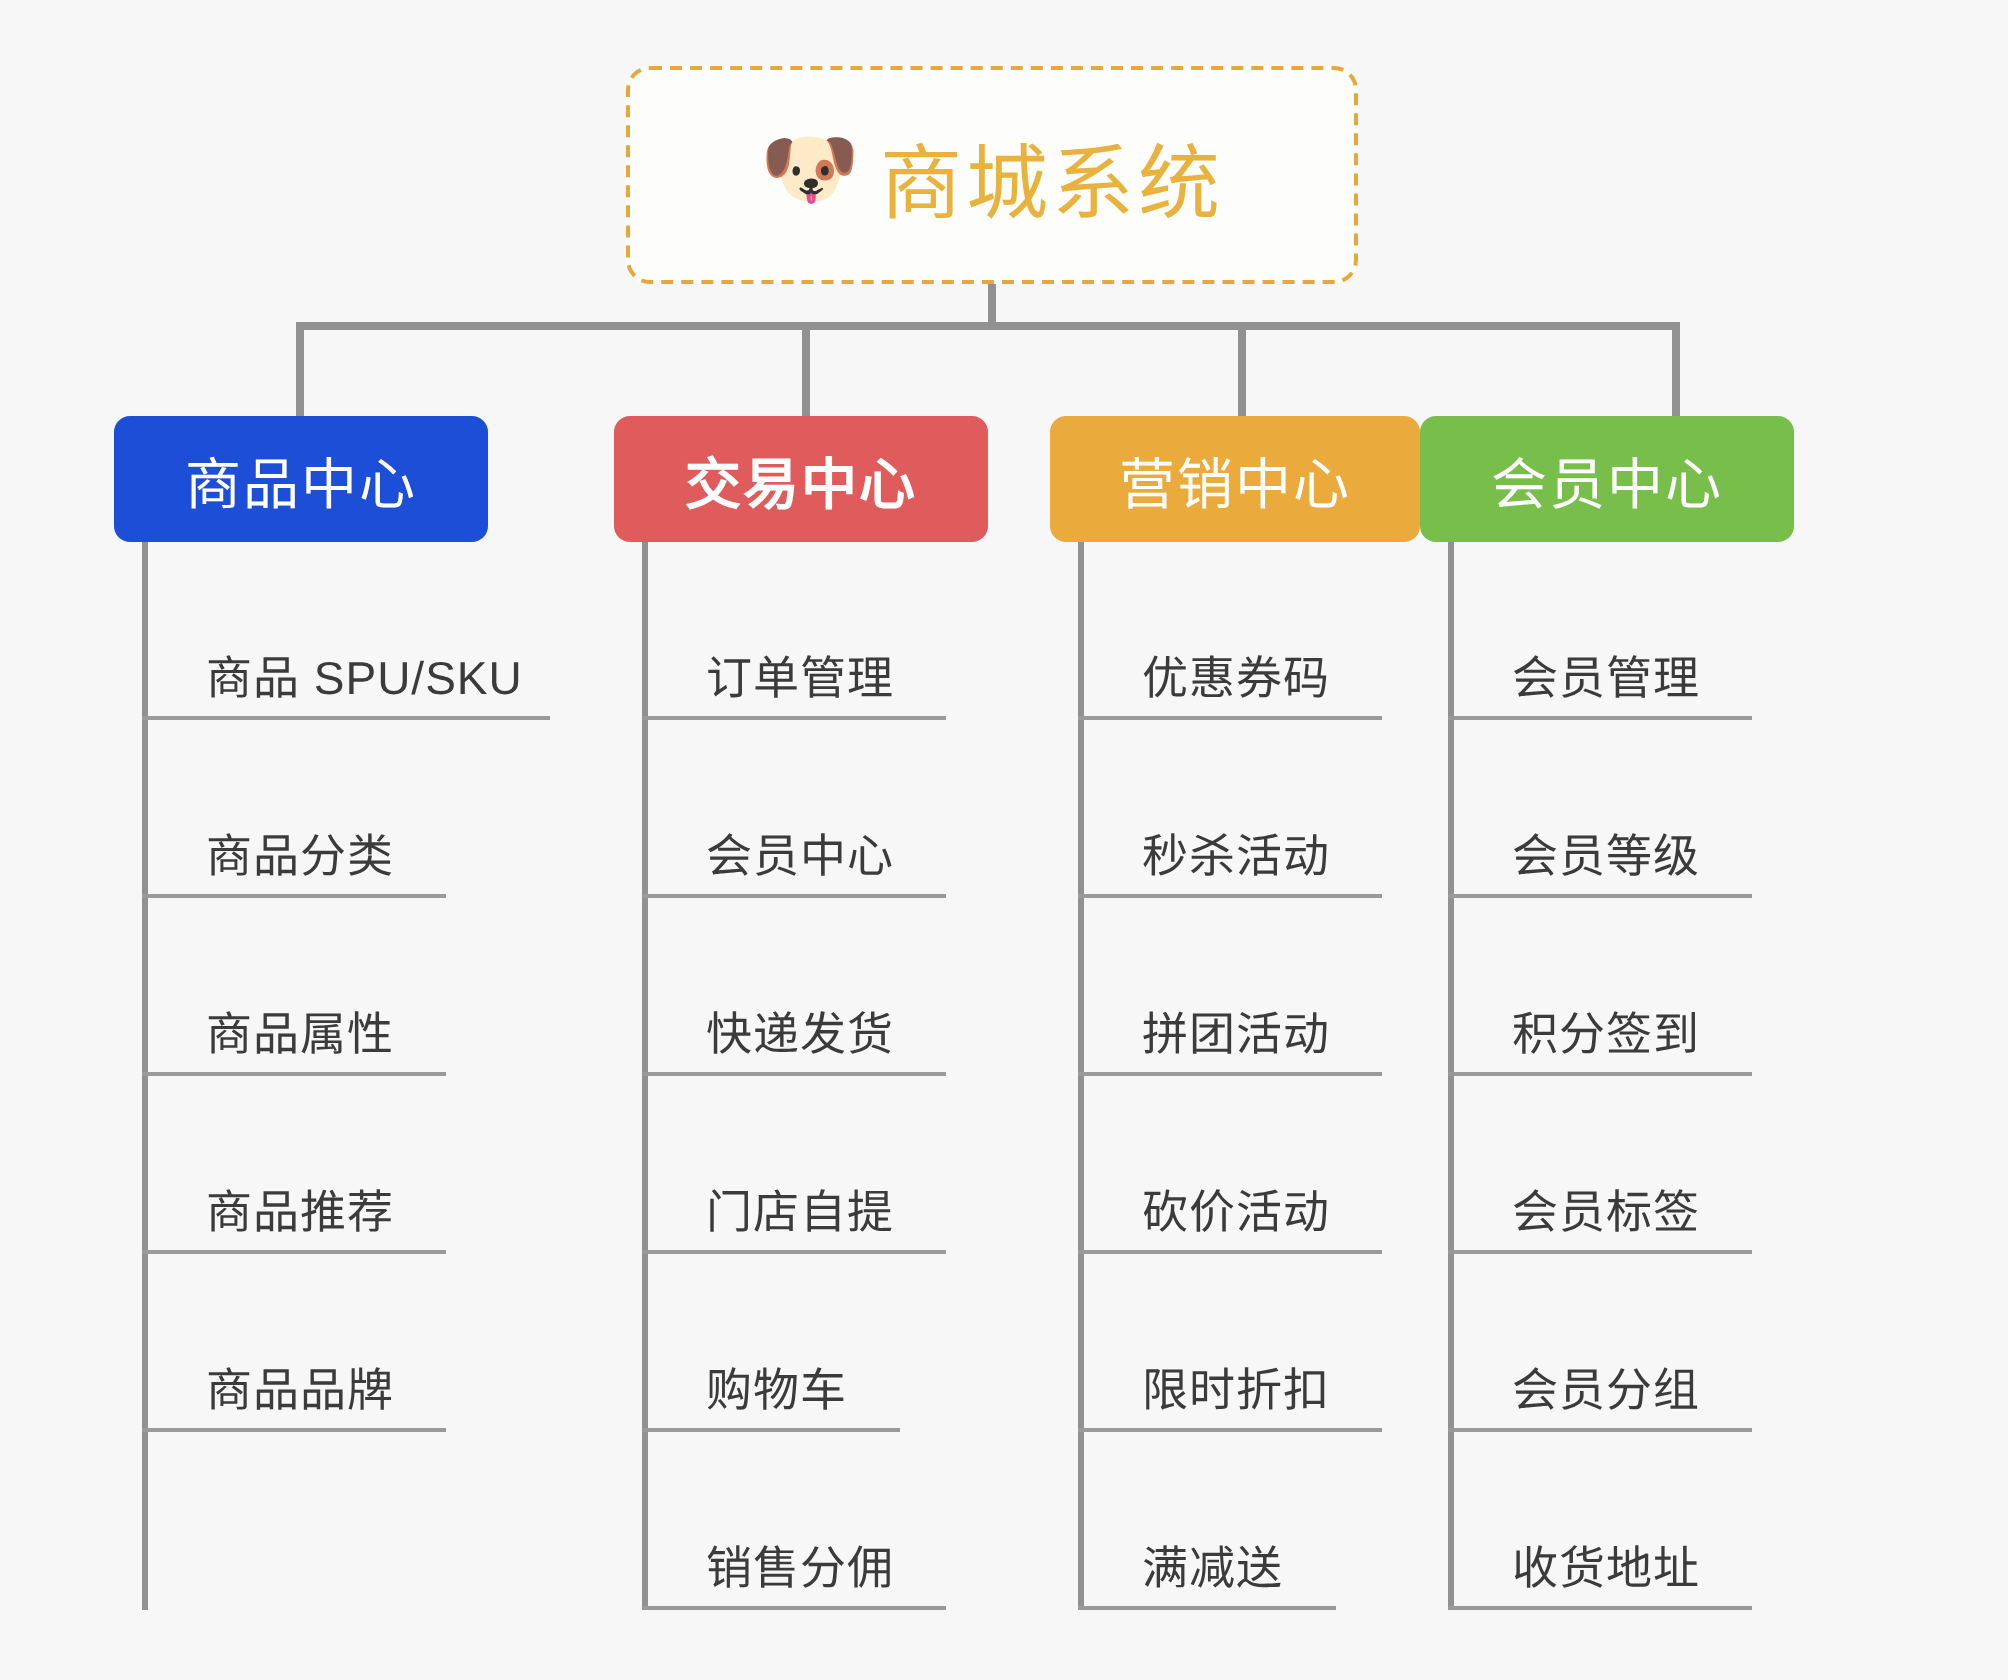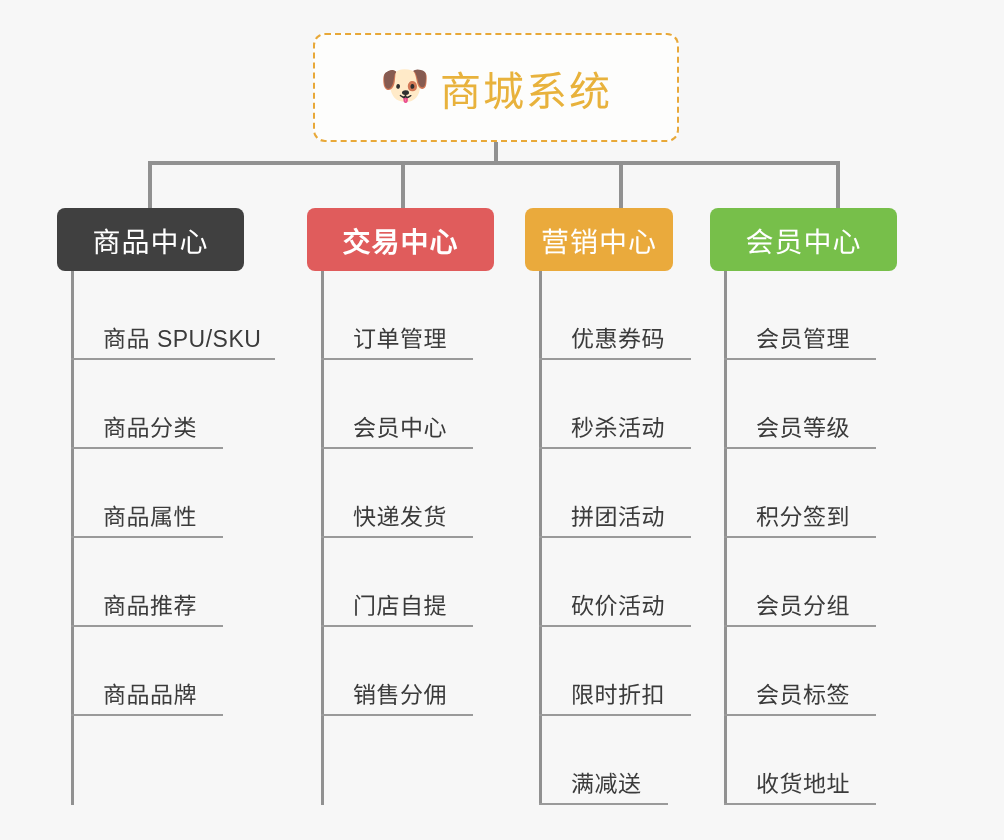--- a/index.html
+++ b/index.html
@@ -142,21 +142,21 @@
   <div class="root-node">
     <span class="root-emoji">🐶</span>
     <span class="root-title">商城系统</span>
   </div>
 
   <div class="conn conn-stem"></div>
   <div class="conn conn-bus"></div>
 
   <div id="branches-root">
       <div class="branch" style="left: 57px; width: 187px;">
-        <div class="branch-header" style="background: #404040; width: 187px;">商品中心</div>
+        <div class="branch-header" style="background: #1d4ed8; width: 187px;">商品中心</div>
         <div class="branch-body">
           <div class="spine" style="height: 534px;"></div>
           <div class="leaf">
             <span class="leaf-label">商品 SPU/SKU</span>
             <div class="leaf-rule" style="width: 204px;"></div>
           </div>
           <div class="leaf">
             <span class="leaf-label">商品分类</span>
             <div class="leaf-rule" style="width: 152px;"></div>
           </div>
@@ -188,27 +188,31 @@
           </div>
           <div class="leaf">
             <span class="leaf-label">快递发货</span>
             <div class="leaf-rule" style="width: 152px;"></div>
           </div>
           <div class="leaf">
             <span class="leaf-label">门店自提</span>
             <div class="leaf-rule" style="width: 152px;"></div>
           </div>
           <div class="leaf">
+            <span class="leaf-label">购物车</span>
+            <div class="leaf-rule" style="width: 129px;"></div>
+          </div>
+          <div class="leaf">
             <span class="leaf-label">销售分佣</span>
             <div class="leaf-rule" style="width: 152px;"></div>
           </div>
         </div>
       </div>
       <div class="branch" style="left: 525px; width: 187px;">
-        <div class="branch-header" style="background: rgb(234, 170, 60); width: 148px;">营销中心</div>
+        <div class="branch-header" style="background: rgb(234, 170, 60); width: 185px;">营销中心</div>
         <div class="branch-body">
           <div class="spine" style="height: 534px;"></div>
           <div class="leaf">
             <span class="leaf-label">优惠券码</span>
             <div class="leaf-rule" style="width: 152px;"></div>
           </div>
           <div class="leaf">
             <span class="leaf-label">秒杀活动</span>
             <div class="leaf-rule" style="width: 152px;"></div>
           </div>
@@ -240,25 +244,25 @@
           </div>
           <div class="leaf">
             <span class="leaf-label">会员等级</span>
             <div class="leaf-rule" style="width: 152px;"></div>
           </div>
           <div class="leaf">
             <span class="leaf-label">积分签到</span>
             <div class="leaf-rule" style="width: 152px;"></div>
           </div>
           <div class="leaf">
+            <span class="leaf-label">会员标签</span>
+            <div class="leaf-rule" style="width: 152px;"></div>
+          </div>
+          <div class="leaf">
             <span class="leaf-label">会员分组</span>
-            <div class="leaf-rule" style="width: 152px;"></div>
-          </div>
-          <div class="leaf">
-            <span class="leaf-label">会员标签</span>
             <div class="leaf-rule" style="width: 152px;"></div>
           </div>
           <div class="leaf">
             <span class="leaf-label">收货地址</span>
             <div class="leaf-rule" style="width: 152px;"></div>
           </div>
         </div>
       </div>
     </div>
 <div class="conn conn-drop" style="left: 148px;"></div>

